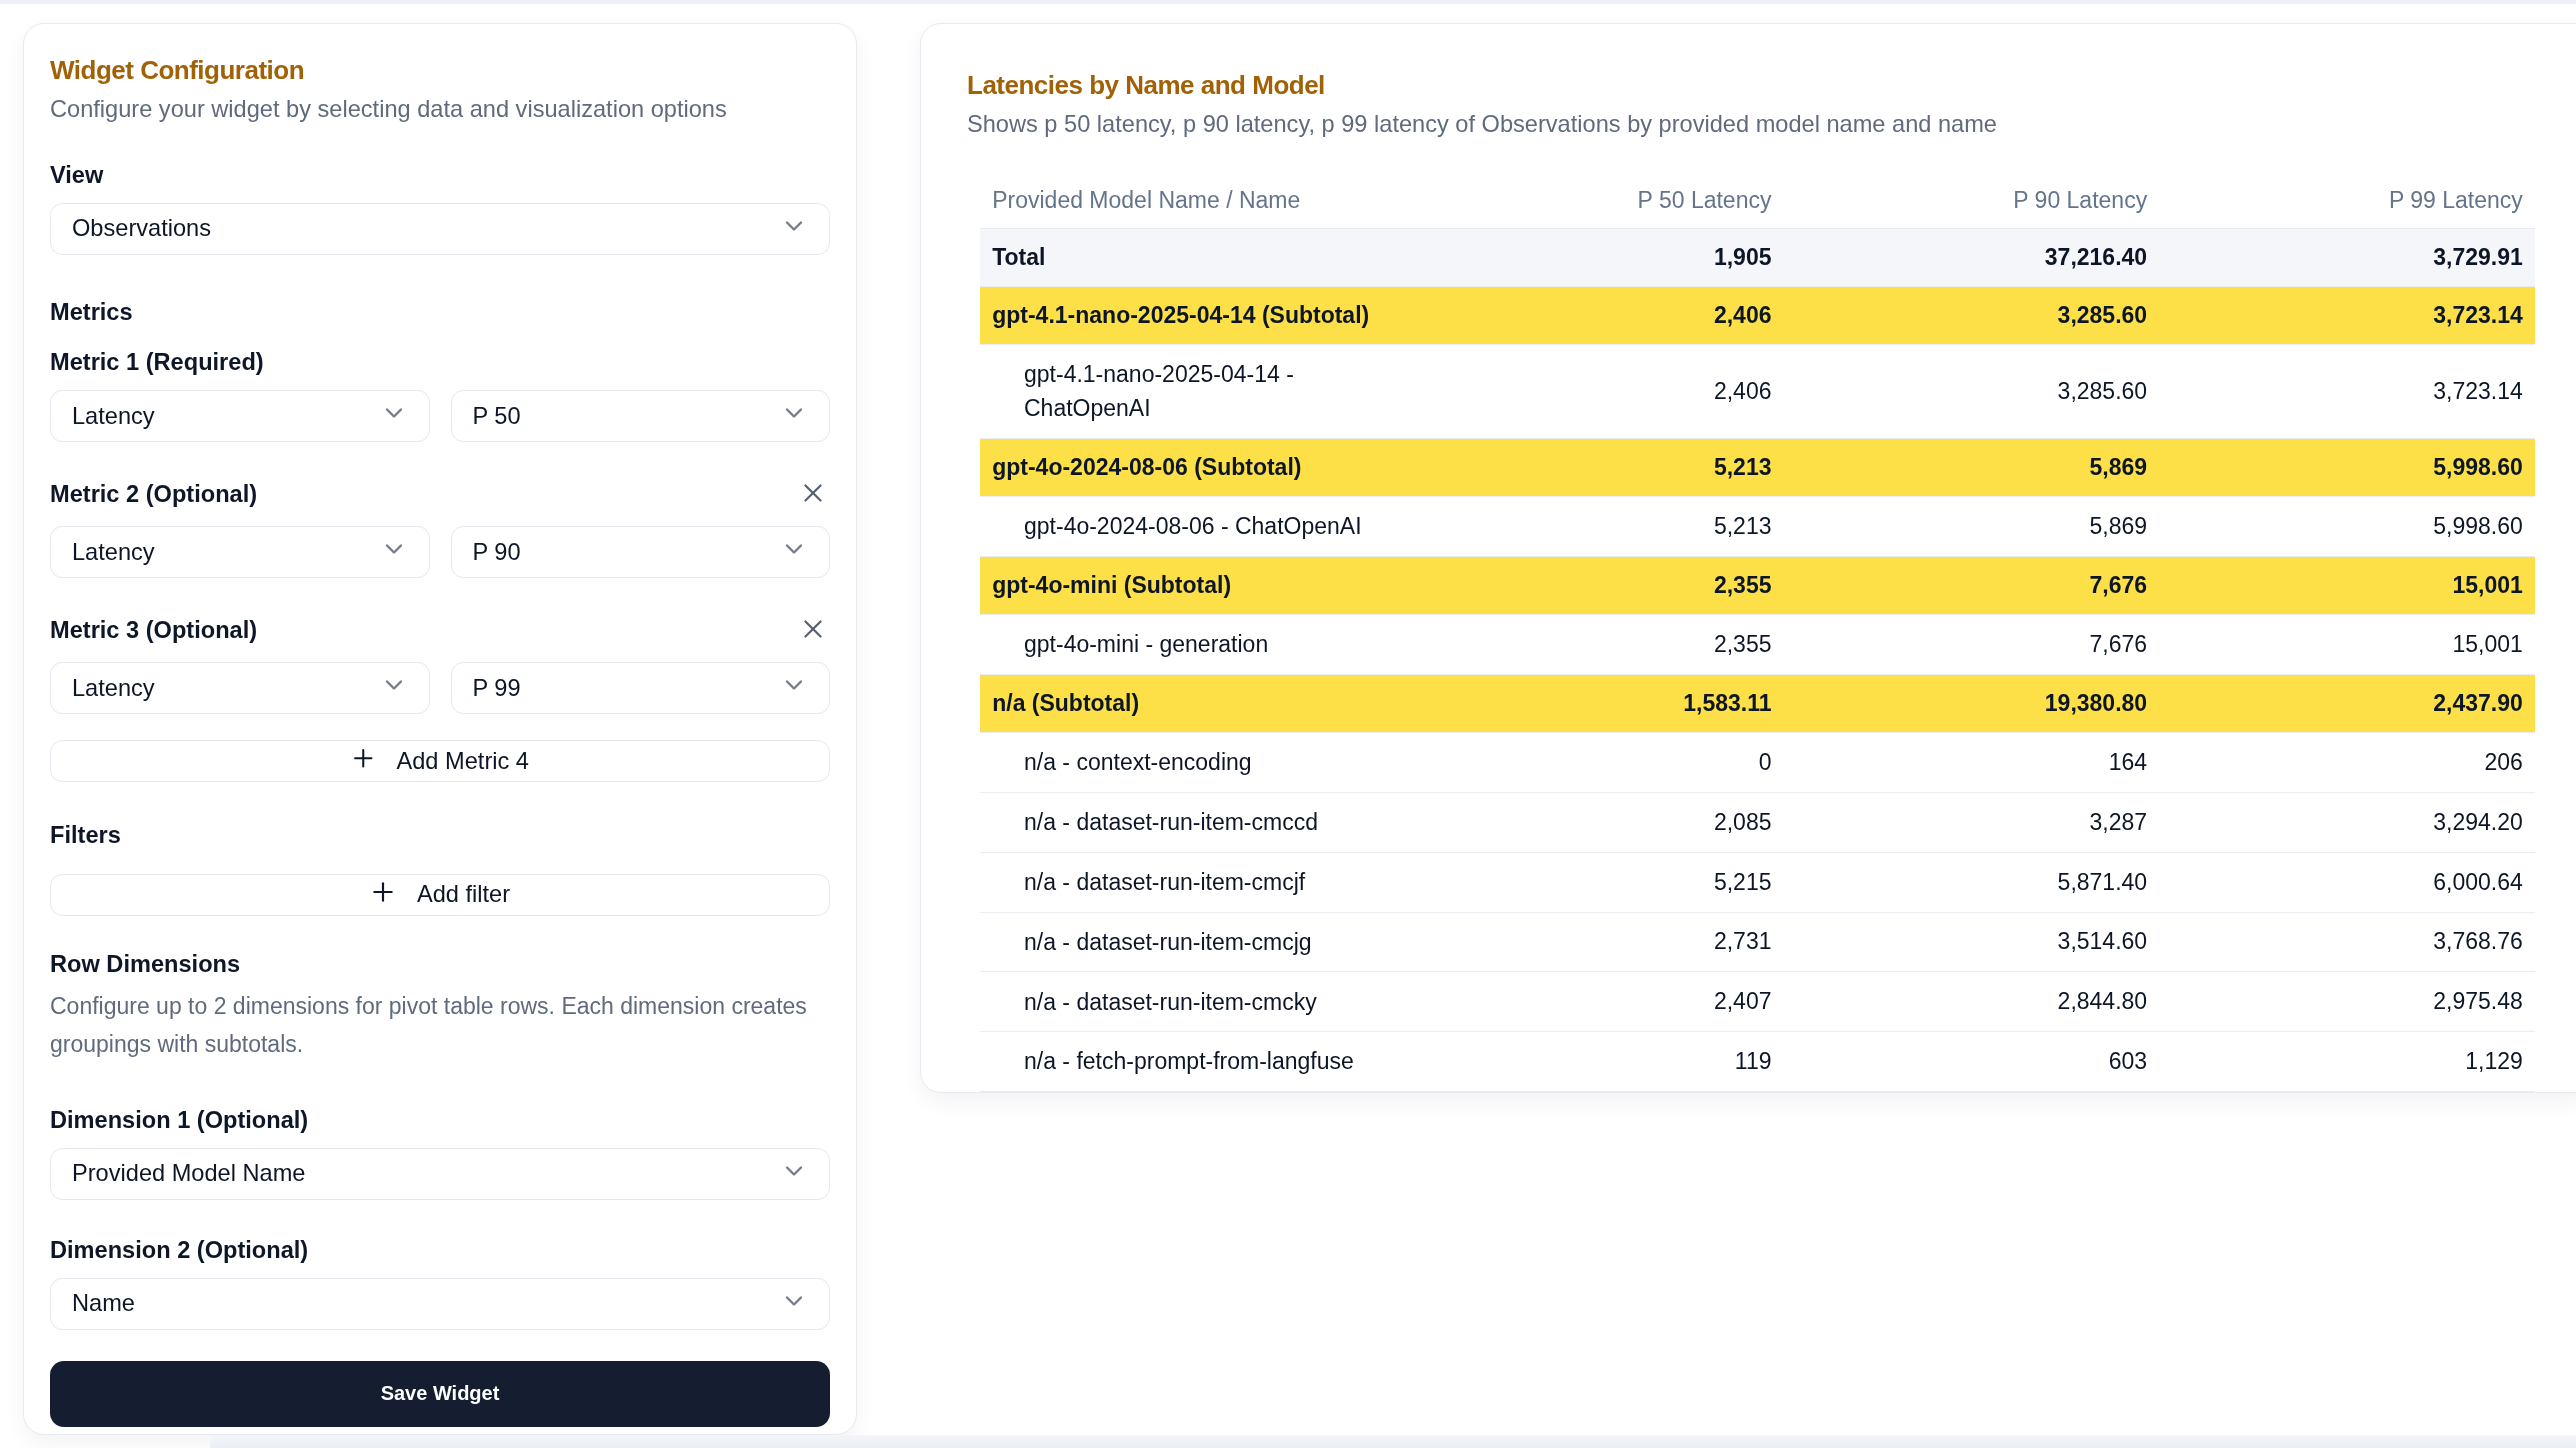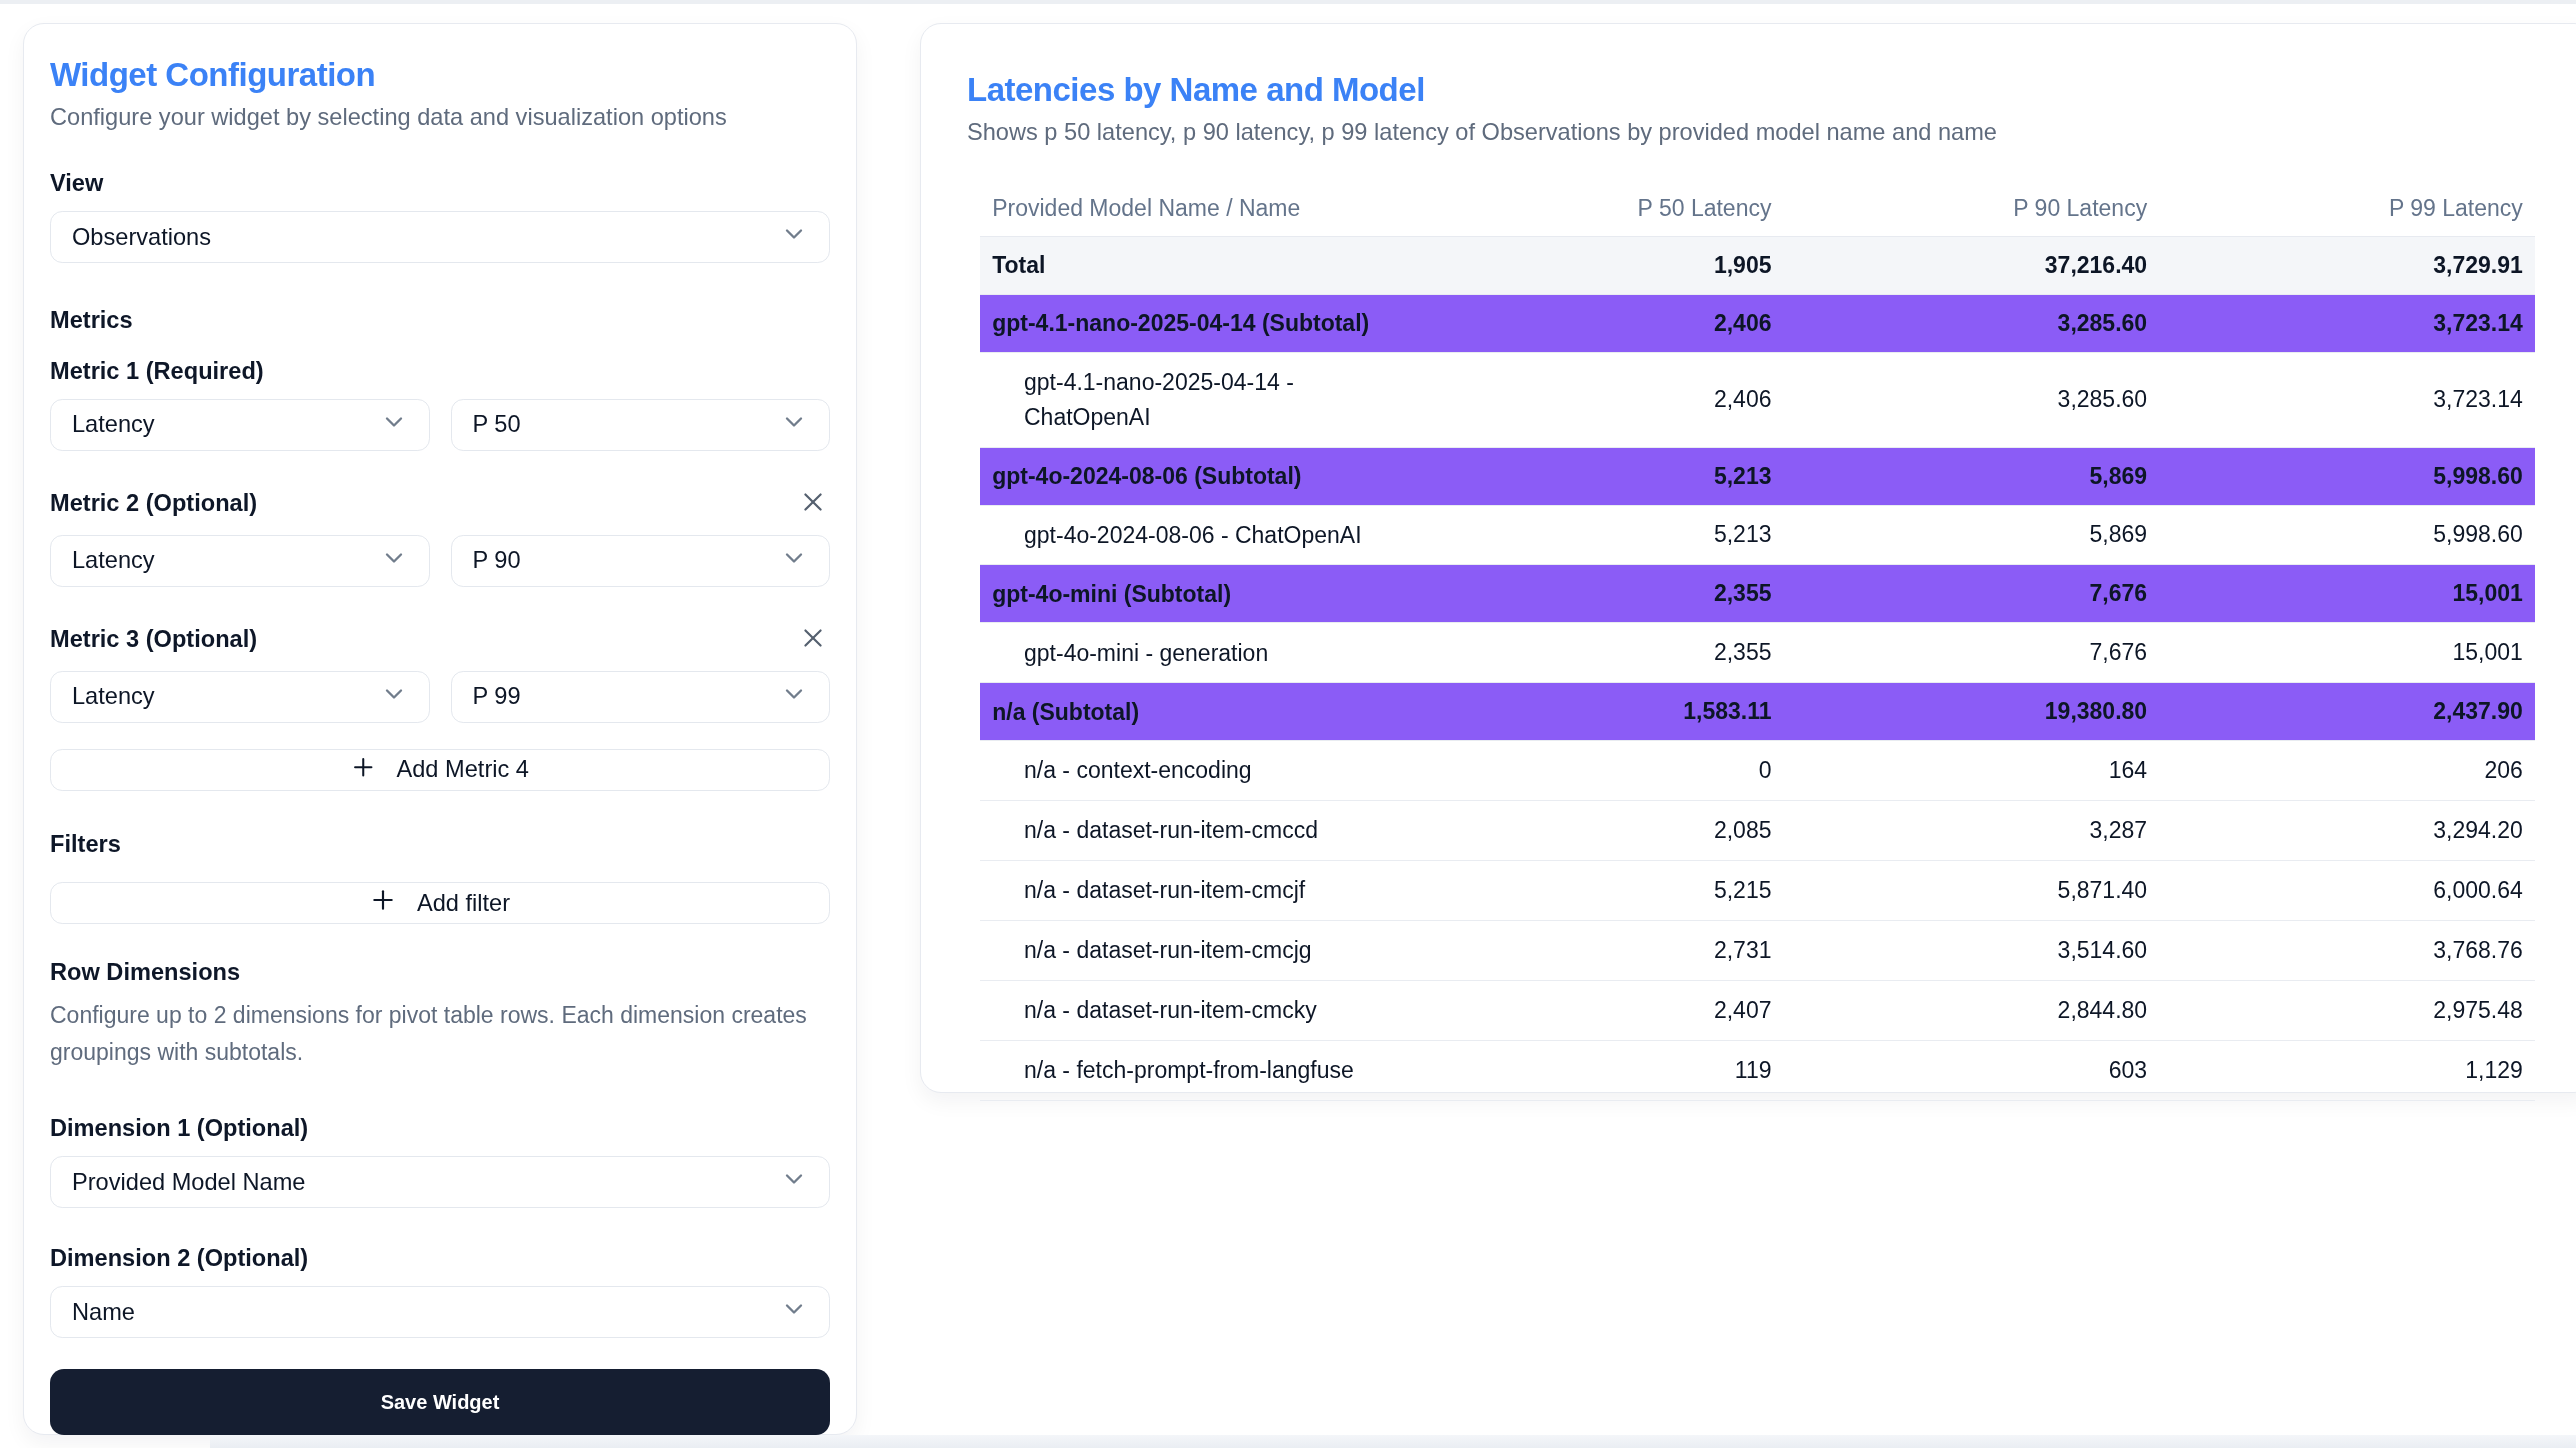--- a/index.html
+++ b/index.html
@@ -21,21 +21,21 @@
   .card {
     position:absolute; top:23px;
     background:#ffffff;
     border:1.7px solid #e7eaf0;
     border-radius:21px;
     box-shadow:0 8.7px 21px rgba(15,23,42,0.05);
   }
   #config-card { left:23px;  width:834px;  height:1412px; padding:31px 26px 26px; }
   #preview-card{ left:920px; width:1675px; height:1070px; padding:46px; }
 
-  .panel-title { font-size:33px; font-weight:700; color:#3b82f6; letter-spacing:-0.5px; line-height:1.2; }
+  .panel-title { font-size:26px; font-weight:700; color:#a16207; letter-spacing:-0.5px; line-height:1.2; }
   .panel-subtitle { margin-top:7.9px; font-size:23.6px; color:#5f6b7d; line-height:1.3; }
 
   .field-label, .section-label { font-size:23.6px; font-weight:600; color:#0e1728; }
   .section-label.bold { font-weight:700; }
 
   .label-row { display:flex; justify-content:space-between; align-items:center; }
 
   .select-box {
     height:52px; width:100%;
     border:1.7px solid #e4e8ee; border-radius:12.2px; background:#fff;
@@ -93,21 +93,21 @@
     min-height:56px;
     border-bottom:1.7px solid #e7eaf0;
     color:#64748b; font-size:23px; font-weight:400;
   }
   .trow {
     min-height:58px;
     border-bottom:1.7px solid #e9ecf1;
     font-size:23px; color:#0d1626; font-weight:400;
   }
   .trow.total    { background:#f4f6f9; font-weight:700; }
-  .trow.subtotal { background:#8b5cf6; font-weight:700; }
+  .trow.subtotal { background:#fde047; font-weight:700; }
   .cell { padding:0 12.2px; }
   .num  { text-align:right; }
   .name-cell { line-height:1.5; }
   .trow.detail .name-cell { padding-left:44px; padding-top:12.2px; padding-bottom:12.2px; }
 </style>
 </head>
 <body>
 
 <div class="top-strip"></div>
 

